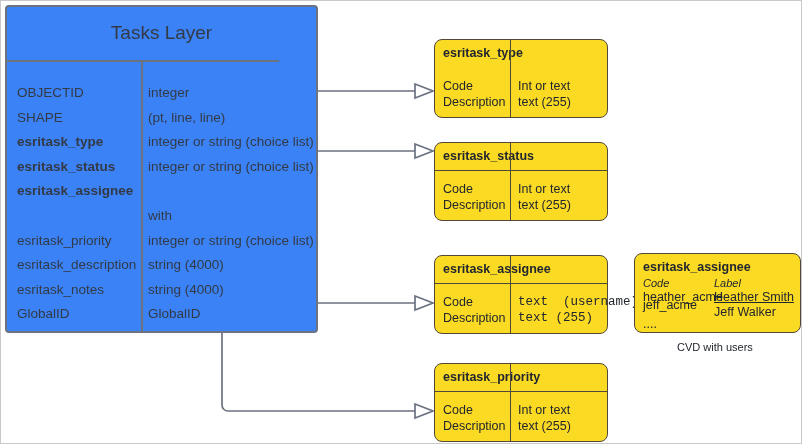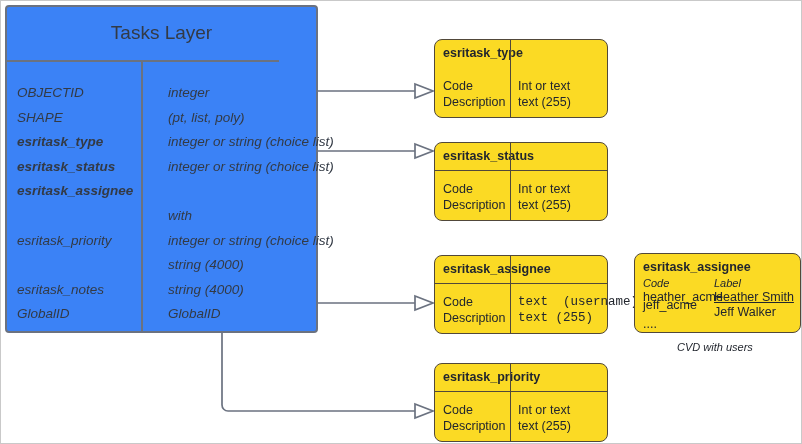--- a/index.html
+++ b/index.html
@@ -56,37 +56,36 @@
     top: 54px;
     width: 0;
     height: 272px;
     border-left: 2px solid #6b7280;
   }
   .field-rows {
     position: absolute;
     left: 0;
     top: 78px;
     width: 100%;
-    font-style: italic;
   }
   .field-row {
     height: 24.6px;
     position: relative;
     font-size: 13.5px;
     color: #333a45;
   }
   .field-name {
     position: absolute;
     left: 10px;
     top: 0;
     white-space: nowrap;
   }
   .field-type {
     position: absolute;
-    left: 161px;
+    left: 141px;
     top: 0;
     white-space: nowrap;
   }
   .field-row.key .field-name {
     font-weight: bold;
   }
 
   
   .dbox {
     position: absolute;
@@ -152,21 +151,20 @@
   }
   .cvd-cell {
     position: absolute;
     font-size: 12.5px;
     color: #22262e;
     white-space: nowrap;
   }
   .cvd-caption {
     position: absolute;
     font-size: 11px;
-    font-style: italic;
     color: #22262e;
     white-space: nowrap;
   }
 
   
   svg.links {
     position: absolute;
     left: 0;
     top: 0;
     width: 802px;
@@ -210,41 +208,42 @@
     <div class="entity-title-rule"></div>
     <div class="entity-colrule"></div>
 
     <div class="field-rows">
       <div class="field-row">
         <span class="field-name">OBJECTID</span>
         <span class="field-type">integer</span>
       </div>
       <div class="field-row">
         <span class="field-name">SHAPE</span>
-        <span class="field-type">(pt, list, poly)</span>
+        <span class="field-type">(pt, line, line)</span>
       </div>
       <div class="field-row key">
         <span class="field-name">esritask_type</span>
         <span class="field-type">integer or string (choice list)</span>
       </div>
       <div class="field-row key">
         <span class="field-name">esritask_status</span>
         <span class="field-type">integer or string (choice list)</span>
       </div>
       <div class="field-row key">
         <span class="field-name">esritask_assignee</span>
       </div>
       <div class="field-row">
         <span class="field-type">with</span>
       </div>
       <div class="field-row">
         <span class="field-name">esritask_priority</span>
         <span class="field-type">integer or string (choice list)</span>
       </div>
       <div class="field-row">
+        <span class="field-name">esritask_description</span>
         <span class="field-type">string (4000)</span>
       </div>
       <div class="field-row">
         <span class="field-name">esritask_notes</span>
         <span class="field-type">string (4000)</span>
       </div>
       <div class="field-row">
         <span class="field-name">GlobalID</span>
         <span class="field-type">GlobalID</span>
       </div>

